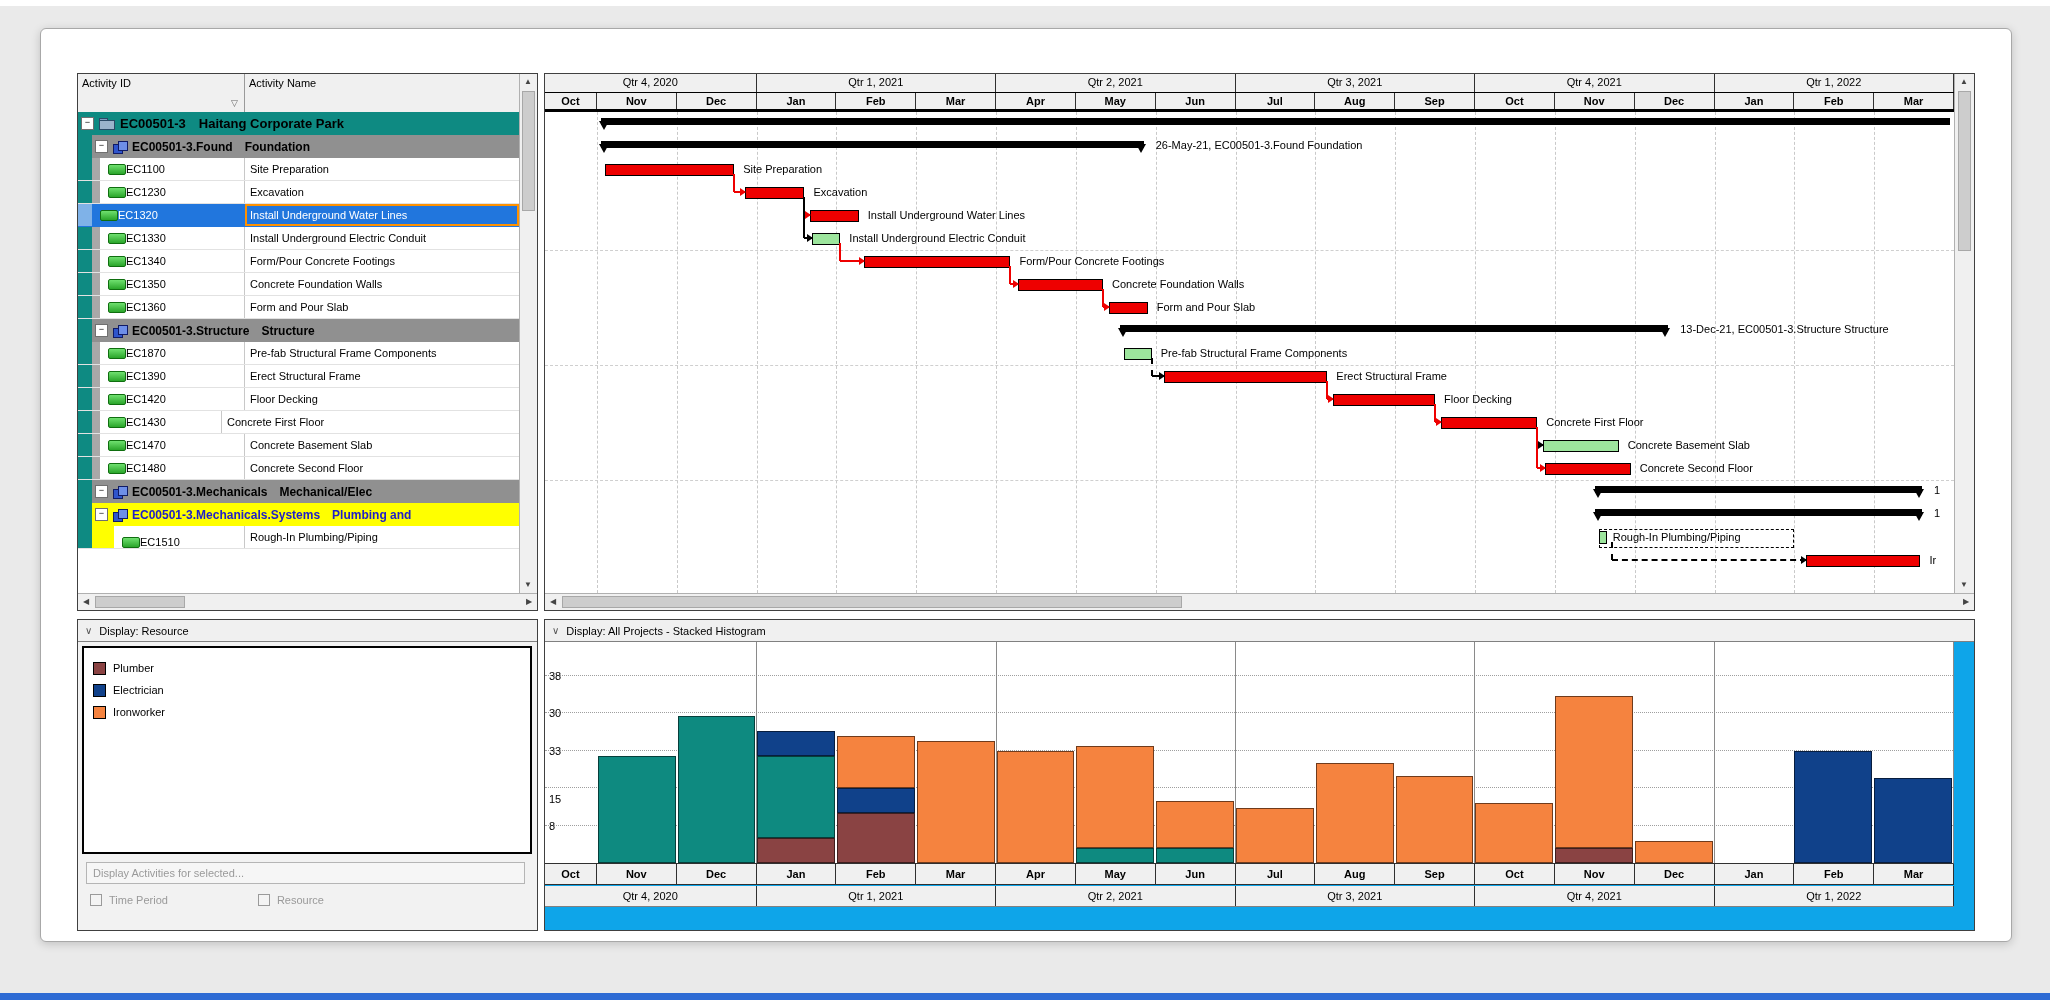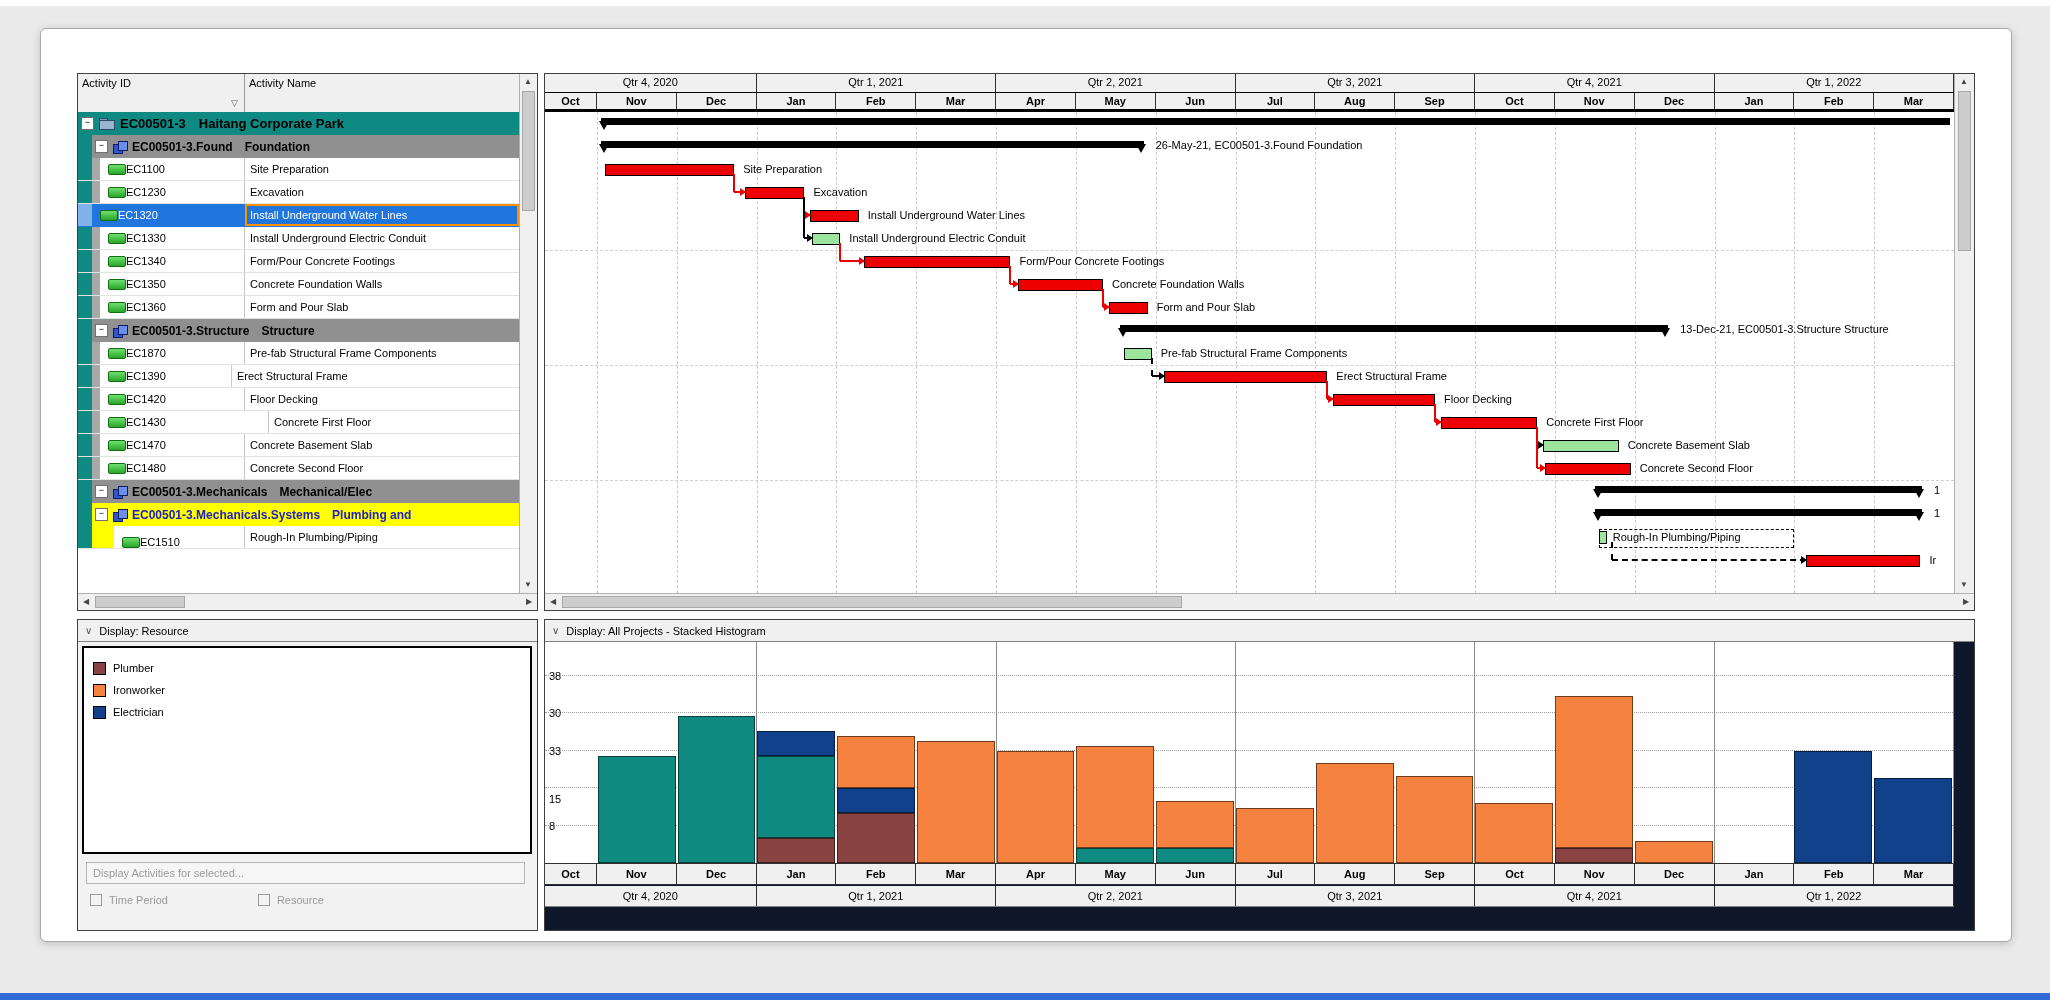--- a/index.html
+++ b/index.html
@@ -1,20 +1,20 @@
 <!DOCTYPE html>
 <html><head>
 <meta charset="utf-8">
 <style>
   html,body{margin:0;padding:0;width:2050px;height:1000px;background:#ffffff;font-family:"Liberation Sans",sans-serif;}
   .desktop{position:absolute;left:0;top:6px;width:2050px;height:987px;background:#eaeaea;}
   .bottombar{position:absolute;left:0;bottom:0;width:2050px;height:7px;background:#2e6bd4;}
   .window{position:absolute;left:40px;top:28px;width:1970px;height:912px;background:#ffffff;border:1px solid #a8a8a8;border-radius:6px;box-shadow:0 2px 10px rgba(0,0,0,0.18);}
   .content{position:absolute;left:36px;top:44px;width:1898px;height:858px;}
-  .panel{position:absolute;background:#0f172a;border:1px solid #404040;box-sizing:border-box;}
+  .panel{position:absolute;background:#0ea5e9;border:1px solid #404040;box-sizing:border-box;}
   #tablePanel{left:0;top:0;width:461px;height:538px;}
   #ganttPanel{left:467px;top:0;width:1431px;height:538px;}
   #resPanel{left:0;top:546px;width:461px;height:312px;background:#f2f2f2;}
   #histPanel{left:467px;top:546px;width:1431px;height:312px;}
   
   .tbl-header{position:absolute;top:0;left:0;right:18px;height:38px;background:#f0f0f0;border-bottom:1px solid #707070;display:flex;font-size:11px;color:#000;}
   .th-id{width:167px;border-right:1px solid #9a9a9a;padding:3px 4px;position:relative;box-sizing:border-box;}
   .th-name{flex:1;padding:3px 4px;}
   .th-filter{position:absolute;right:6px;bottom:4px;font-size:9px;color:#666;}
   .tbl-body{position:absolute;top:38px;left:0;right:18px;bottom:17px;overflow:hidden;background:#fff;}
@@ -211,21 +211,21 @@
               <div class="taskpill"></div>
               <div>EC1870</div>
             </div>
             <div class="cell-name">
               <div>Pre-fab Structural Frame Components</div>
             </div>
           </div>
           <div class="trow task">
             <div class="stripe" style="width: 14px; background: rgb(14, 138, 130);"></div>
             <div class="stripe" style="width: 8px; background: rgb(168, 168, 168);"></div>
-            <div class="cell-id" style="width: 132px;">
+            <div class="cell-id" style="width: 145px;">
               <div class="taskpill"></div>
               <div>EC1390</div>
             </div>
             <div class="cell-name">
               <div>Erect Structural Frame</div>
             </div>
           </div>
           <div class="trow task">
             <div class="stripe" style="width: 14px; background: rgb(14, 138, 130);"></div>
             <div class="stripe" style="width: 8px; background: rgb(168, 168, 168);"></div>
@@ -233,21 +233,21 @@
               <div class="taskpill"></div>
               <div>EC1420</div>
             </div>
             <div class="cell-name">
               <div>Floor Decking</div>
             </div>
           </div>
           <div class="trow task">
             <div class="stripe" style="width: 14px; background: rgb(14, 138, 130);"></div>
             <div class="stripe" style="width: 8px; background: rgb(168, 168, 168);"></div>
-            <div class="cell-id" style="width: 169px;">
+            <div class="cell-id" style="width: 122px;">
               <div class="taskpill"></div>
               <div>EC1430</div>
             </div>
             <div class="cell-name">
               <div>Concrete First Floor</div>
             </div>
           </div>
           <div class="trow task">
             <div class="stripe" style="width: 14px; background: rgb(14, 138, 130);"></div>
             <div class="stripe" style="width: 8px; background: rgb(168, 168, 168);"></div>
@@ -469,26 +469,26 @@
       <div class="dhead">
         <span class="chev">∨</span>
         <span>Display: Resource</span>
       </div>
       <div class="legendbox" id="legendBox">
           <div class="litem">
             <div class="lswatch" style="background: rgb(138, 67, 67);"></div>
             <div>Plumber</div>
           </div>
           <div class="litem">
+            <div class="lswatch" style="background: rgb(16, 65, 138);"></div>
+            <div>Electrician</div>
+          </div>
+          <div class="litem">
             <div class="lswatch" style="background: rgb(245, 131, 63);"></div>
             <div>Ironworker</div>
-          </div>
-          <div class="litem">
-            <div class="lswatch" style="background: rgb(16, 65, 138);"></div>
-            <div>Electrician</div>
           </div>
         </div>
       <div class="filterfield">Display Activities for selected...</div>
       <div class="checkrow">
         <div class="cbx">
           <span class="box"></span>
           <span>Time Period</span>
         </div>
         <div class="cbx">
           <span class="box"></span>

